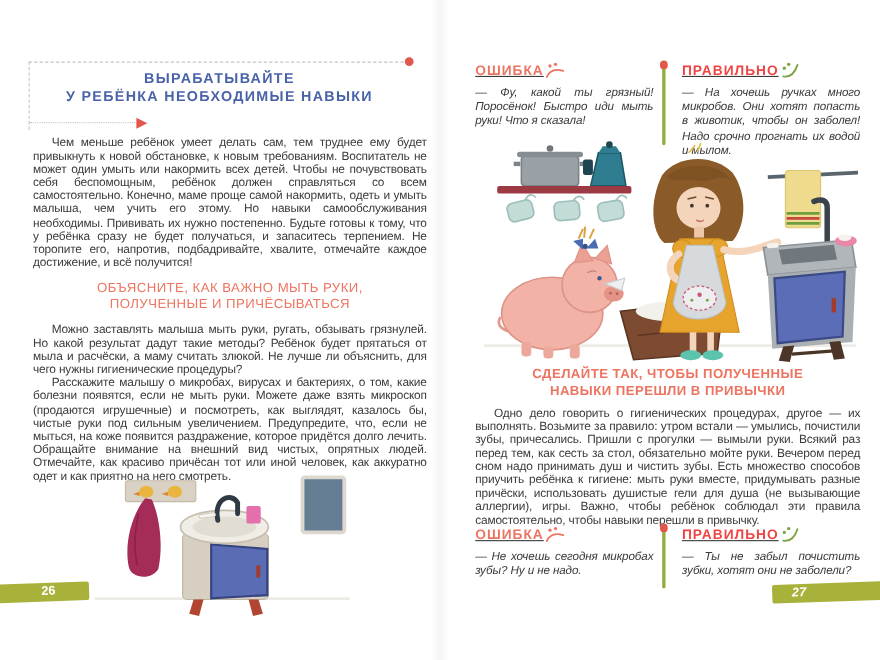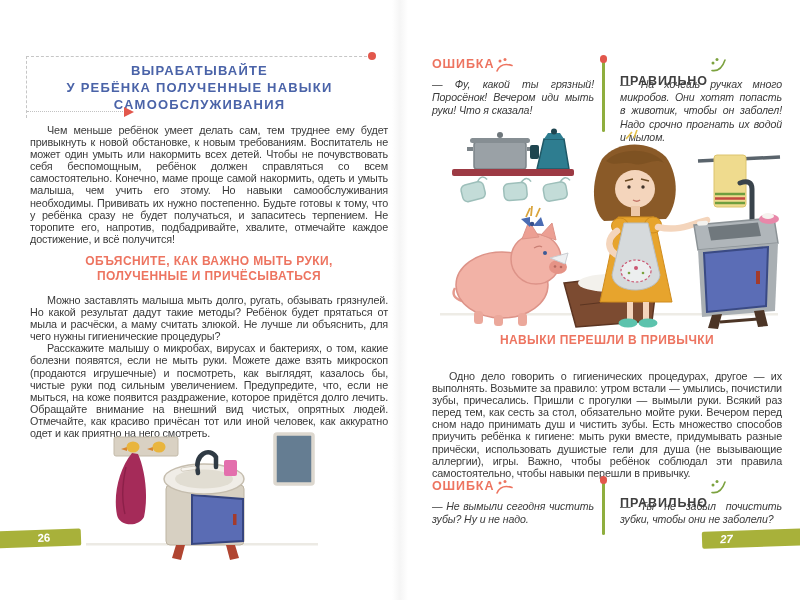--- a/index.html
+++ b/index.html
@@ -16,37 +16,37 @@
              border-top:1.5px dashed #c6c6c6;border-left:1.5px dashed #c6c6c6;box-sizing:border-box;padding-top:5px;}
   .title-box .tb-dot{position:absolute;right:-4px;top:-5px;width:8px;height:8px;border-radius:50%;background:#e2574c;}
   .title-box .tb-dots{position:absolute;left:0;bottom:6px;width:96px;border-bottom:1.6px dotted #c2c2c2;}
   .title-box .tb-arrow{position:absolute;left:97px;bottom:1px;width:0;height:0;
              border-left:10px solid #e2574c;border-top:5px solid transparent;border-bottom:5px solid transparent;}
   .title-line{display:block;text-align:center;color:#4a63a8;font-weight:bold;font-size:13px;line-height:17px;letter-spacing:1.2px;}
 
   
   .left-text{position:absolute;left:30px;top:124px;width:358px;}
   p.body{margin:0;font-size:10.8px;line-height:12.1px;letter-spacing:-0.15px;text-align:justify;text-indent:17px;}
-  .section-heading{margin:9px 0 10px 0;text-align:center;color:#ed7460;font-weight:bold;font-size:12px;line-height:15px;letter-spacing:0.4px;}
+  .section-heading{margin:9px 0 10px 0;text-align:center;color:#ed7460;font-weight:normal;font-size:12px;line-height:15px;letter-spacing:0.4px;}
   .section-heading span{display:block;}
 
   
   .badge{position:absolute;top:530px;height:17px;background:#a8b13a;color:#ffffff;font-weight:bold;font-size:11.5px;line-height:17px;border-radius:2px;}
   .badge-left{left:-5px;width:86px;transform:rotate(-2deg);text-align:center;padding-left:12px;box-sizing:border-box;}
   .badge-right{left:302px;width:104px;transform:rotate(-2deg);text-align:left;padding-left:18px;box-sizing:border-box;font-style:italic;}
 
   
   .cols{position:absolute;left:32px;width:350px;display:flex;gap:26px;}
   .cols-top{top:56px;}
   .cols-bottom{top:478px;}
   .col{flex:1;min-width:0;}
-  .label-row{display:flex;align-items:center;gap:1px;margin-bottom:6px;height:16px;}
+  .label-row{display:flex;align-items:flex-end;gap:1px;margin-bottom:6px;height:16px;text-decoration:underline;}
   .label{font-weight:bold;font-size:12.5px;letter-spacing:0.9px;line-height:16px;}
   .label-wrong{color:#ed7460;}
-  .label-right{color:#404040;margin-top:34px;}
+  .label-right{color:#ef4444;margin-top:34px;}
   .quote{font-style:italic;font-size:10.6px;line-height:13.2px;text-align:justify;letter-spacing:-0.1px;}
   .divider{position:absolute;width:2.5px;background:#8fae3e;border-radius:2px;}
   .divider .dot{position:absolute;top:-5px;left:-2.5px;width:7.5px;height:7.5px;border-radius:50%;background:#e2574c;}
   .divider-top{left:202px;top:60px;height:72px;}
   .divider-bottom{left:202px;top:481px;height:54px;}
 
   .right-heading{position:absolute;left:32px;top:333px;width:350px;text-align:center;color:#ed7460;font-weight:bold;font-size:12px;line-height:15px;letter-spacing:0.4px;}
   .right-heading span{display:block;}
   .right-text{position:absolute;left:32px;top:370px;width:350px;}
 
@@ -60,31 +60,30 @@
 
 <div class="spread">
 
   <div class="page page-left">
 
     <div class="title-box">
       <span class="tb-dot"></span>
       <span class="tb-dots"></span>
       <span class="tb-arrow"></span>
       <span class="title-line">ВЫРАБАТЫВАЙТЕ</span>
-      <span class="title-line">У РЕБЁНКА ПОЛУЧЕННЫЕ НАВЫКИ</span>
-      <span class="title-line">САМООБСЛУЖИВАНИЯ</span>
+      <span class="title-line">У РЕБЁНКА НЕОБХОДИМЫЕ НАВЫКИ</span>
     </div>
 
     <div class="left-text">
       <p class="body">Чем меньше ребёнок умеет делать сам, тем труднее ему будет привыкнуть к новой обстановке, к новым требованиям. Воспитатель не может один умыть или накормить всех детей. Чтобы не почувствовать себя беспомощным, ребёнок должен справляться со всем самостоятельно. Конечно, маме проще самой накормить, одеть и умыть малыша, чем учить его этому. Но навыки самообслуживания необходимы. Прививать их нужно постепенно. Будьте готовы к тому, что у ребёнка сразу не будет получаться, и запаситесь терпением. Не торопите его, напротив, подбадривайте, хвалите, отмечайте каждое достижение, и всё получится!</p>
       <div class="section-heading">
         <span>ОБЪЯСНИТЕ, КАК ВАЖНО МЫТЬ РУКИ,</span>
         <span>ПОЛУЧЕННЫЕ И ПРИЧЁСЫВАТЬСЯ</span>
       </div>
-      <p class="body">Можно заставлять малыша мыть долго, ругать, обзывать грязнулей. Но какой результат дадут такие методы? Ребёнок будет прятаться от мыла и расчёски, а маму считать злюкой. Не лучше ли объяснить, для чего нужны гигиенические процедуры?</p>
+      <p class="body">Можно заставлять малыша мыть руки, ругать, обзывать грязнулей. Но какой результат дадут такие методы? Ребёнок будет прятаться от мыла и расчёски, а маму считать злюкой. Не лучше ли объяснить, для чего нужны гигиенические процедуры?</p>
       <p class="body">Расскажите малышу о микробах, вирусах и бактериях, о том, какие болезни появятся, если не мыть руки. Можете даже взять микроскоп (продаются игрушечные) и посмотреть, как выглядят, казалось бы, чистые руки под сильным увеличением. Предупредите, что, если не мыться, на коже появится раздражение, которое придётся долго лечить. Обращайте внимание на внешний вид чистых, опрятных людей. Отмечайте, как красиво причёсан тот или иной человек, как аккуратно одет и как приятно на него смотреть.</p>
     </div>
 
     <svg class="illus1" viewBox="0 0 232 141">
       <rect x="0" y="116" width="232" height="2.5" fill="#eceae4"></rect>
 
       <rect x="28" y="10" width="64" height="19" rx="2" fill="#d9d1c3" stroke="#c3baa9" stroke-width="1"></rect>
       <g>
         <path d="M41 20 l-6 2 6 2" fill="#d8862f"></path>
         <ellipse cx="47" cy="20" rx="6.5" ry="5.5" fill="#e9b53e"></ellipse>
@@ -118,21 +117,21 @@
     <div class="cols cols-top">
       <div class="col">
         <div class="label-row">
           <span class="label label-wrong">ОШИБКА</span>
           <svg class="face-icon" width="20" height="16" viewBox="0 0 20 16">
             <circle cx="5" cy="4" r="1.5" fill="#ed7460"></circle>
               <circle cx="10" cy="2.5" r="1.5" fill="#ed7460"></circle>
             <path d="M2 14 Q 6 5, 17 8.5" fill="none" stroke="#ed7460" stroke-width="1.6" stroke-linecap="round"></path>
           </svg>
         </div>
-        <div class="quote">— Фу, какой ты грязный! Поросёнок! Вечером иди мыть руки! Что я сказала!</div>
+        <div class="quote">— Фу, какой ты грязный! Поросёнок! Быстро иди мыть руки! Что я сказала!</div>
       </div>
       <div class="col">
         <div class="label-row">
           <span class="label label-right">ПРАВИЛЬНО</span>
           <svg class="face-icon" width="18" height="16" viewBox="0 0 18 16">
             <circle cx="4" cy="6" r="1.5" fill="#7ca23f"></circle>
               <circle cx="8" cy="2.5" r="1.5" fill="#7ca23f"></circle>
             <path d="M3 13.5 Q 12 15, 16 3" fill="none" stroke="#7ca23f" stroke-width="1.6" stroke-linecap="round"></path>
           </svg>
         </div>
@@ -241,49 +240,50 @@
         <polygon points="262,125 342,118 339,186 266,192" fill="#a9afb3"></polygon>
         <polygon points="268,128 332,122 330,181 271,187" fill="#5b6db6" stroke="#3a4a84" stroke-width="2"></polygon>
         <rect x="320" y="146" width="4" height="13" fill="#a33b2c"></rect>
         <polygon points="276,190 286,189 282,204 272,203" fill="#4c3526"></polygon>
         <polygon points="318,186 328,185 332,201 322,202" fill="#4c3526"></polygon>
         <path d="M284 197 L322 194" stroke="#4c3526" stroke-width="3"></path>
       </g>
     </svg>
 
     <div class="right-heading">
+      <span>СДЕЛАЙТЕ ТАК, ЧТОБЫ ПОЛУЧЕННЫЕ</span>
       <span>НАВЫКИ ПЕРЕШЛИ В ПРИВЫЧКИ</span>
     </div>
 
     <div class="right-text">
       <p class="body">Одно дело говорить о гигиенических процедурах, другое — их выполнять. Возьмите за правило: утром встали — умылись, почистили зубы, причесались. Пришли с прогулки — вымыли руки. Всякий раз перед тем, как сесть за стол, обязательно мойте руки. Вечером перед сном надо принимать душ и чистить зубы. Есть множество способов приучить ребёнка к гигиене: мыть руки вместе, придумывать разные причёски, использовать душистые гели для душа (не вызывающие аллергии), игры. Важно, чтобы ребёнок соблюдал эти правила самостоятельно, чтобы навыки перешли в привычку.</p>
     </div>
 
     <div class="cols cols-bottom">
       <div class="col">
         <div class="label-row">
           <span class="label label-wrong">ОШИБКА</span>
           <svg class="face-icon" width="20" height="16" viewBox="0 0 20 16">
             <circle cx="5" cy="4" r="1.5" fill="#ed7460"></circle>
               <circle cx="10" cy="2.5" r="1.5" fill="#ed7460"></circle>
             <path d="M2 14 Q 6 5, 17 8.5" fill="none" stroke="#ed7460" stroke-width="1.6" stroke-linecap="round"></path>
           </svg>
         </div>
-        <div class="quote">— Не вымыли сегодня чистить зубы? Ну и не надо.</div>
+        <div class="quote">— Не хочешь сегодня микробах зубы? Ну и не надо.</div>
       </div>
       <div class="col">
         <div class="label-row">
           <span class="label label-right">ПРАВИЛЬНО</span>
           <svg class="face-icon" width="18" height="16" viewBox="0 0 18 16">
             <circle cx="4" cy="6" r="1.5" fill="#7ca23f"></circle>
               <circle cx="8" cy="2.5" r="1.5" fill="#7ca23f"></circle>
             <path d="M3 13.5 Q 12 15, 16 3" fill="none" stroke="#7ca23f" stroke-width="1.6" stroke-linecap="round"></path>
           </svg>
         </div>
-        <div class="quote">— Ты не забыл почистить зубки, чтобы они не заболели?</div>
+        <div class="quote">— Ты не забыл почистить зубки, хотят они не заболели?</div>
       </div>
     </div>
     <div class="divider divider-bottom">
         <span class="dot"></span>
       </div>
 
     <div class="badge badge-right">27</div>
   </div>
 
   <div class="gutter"></div>

